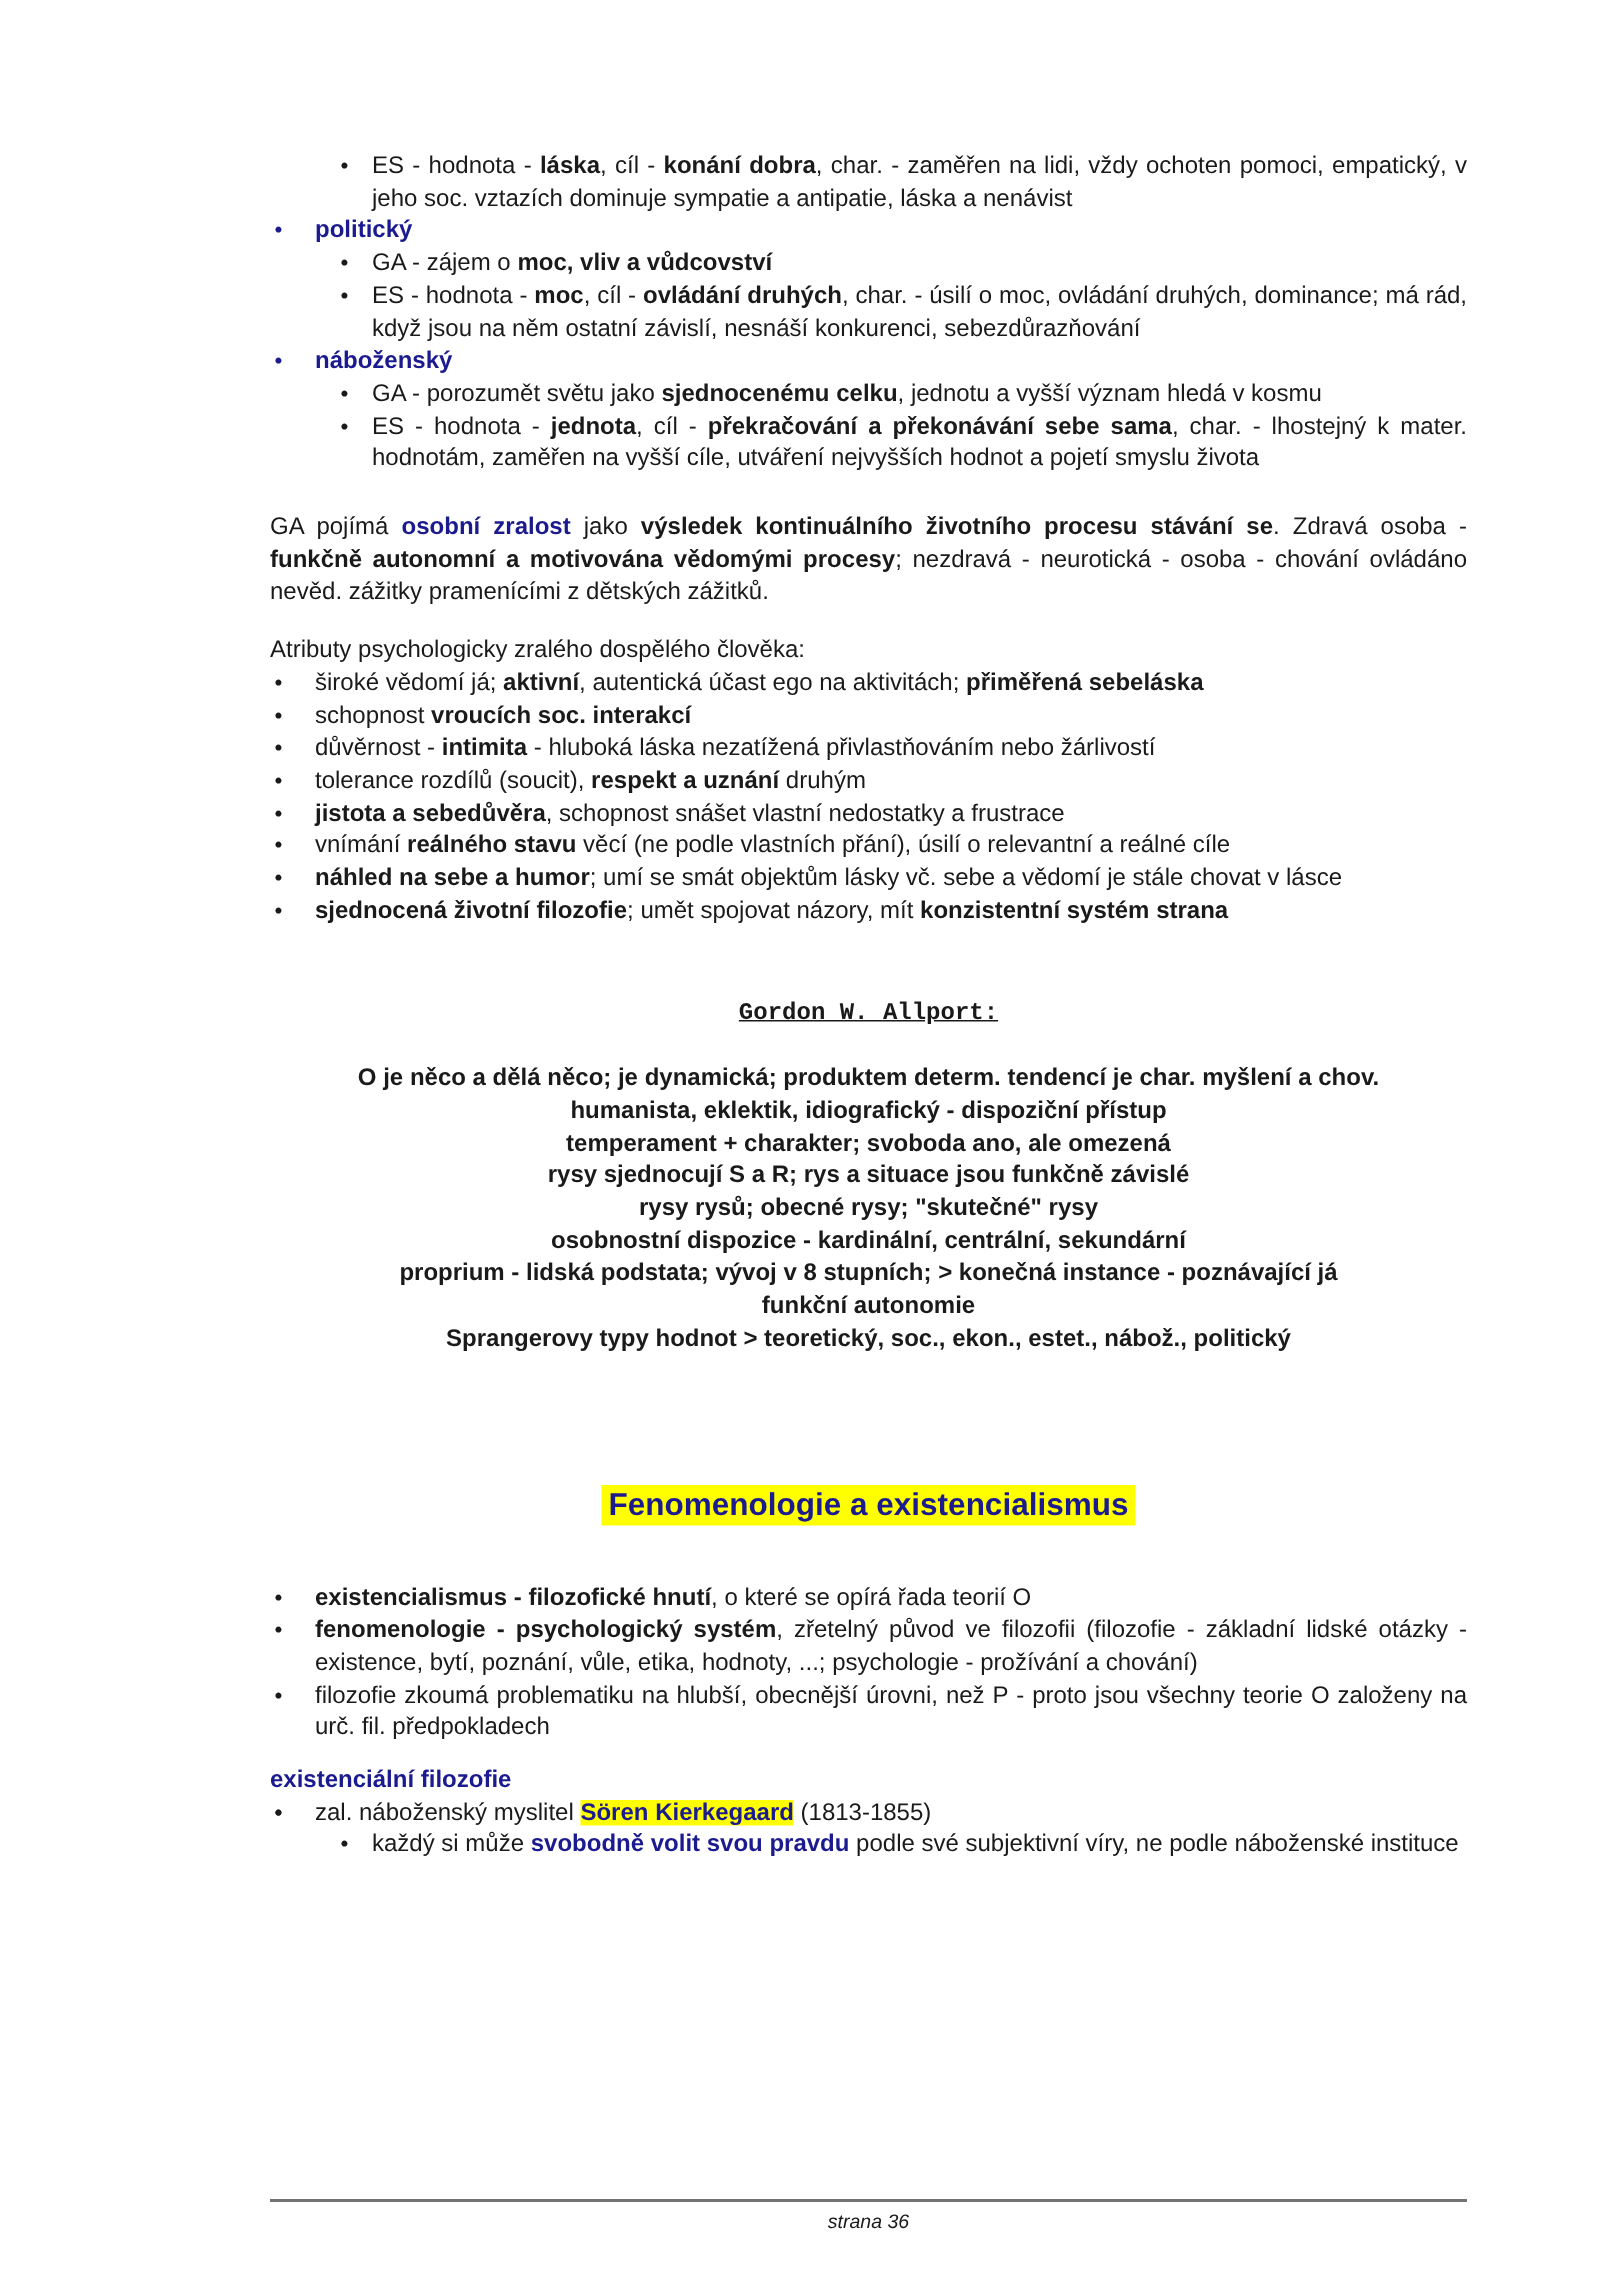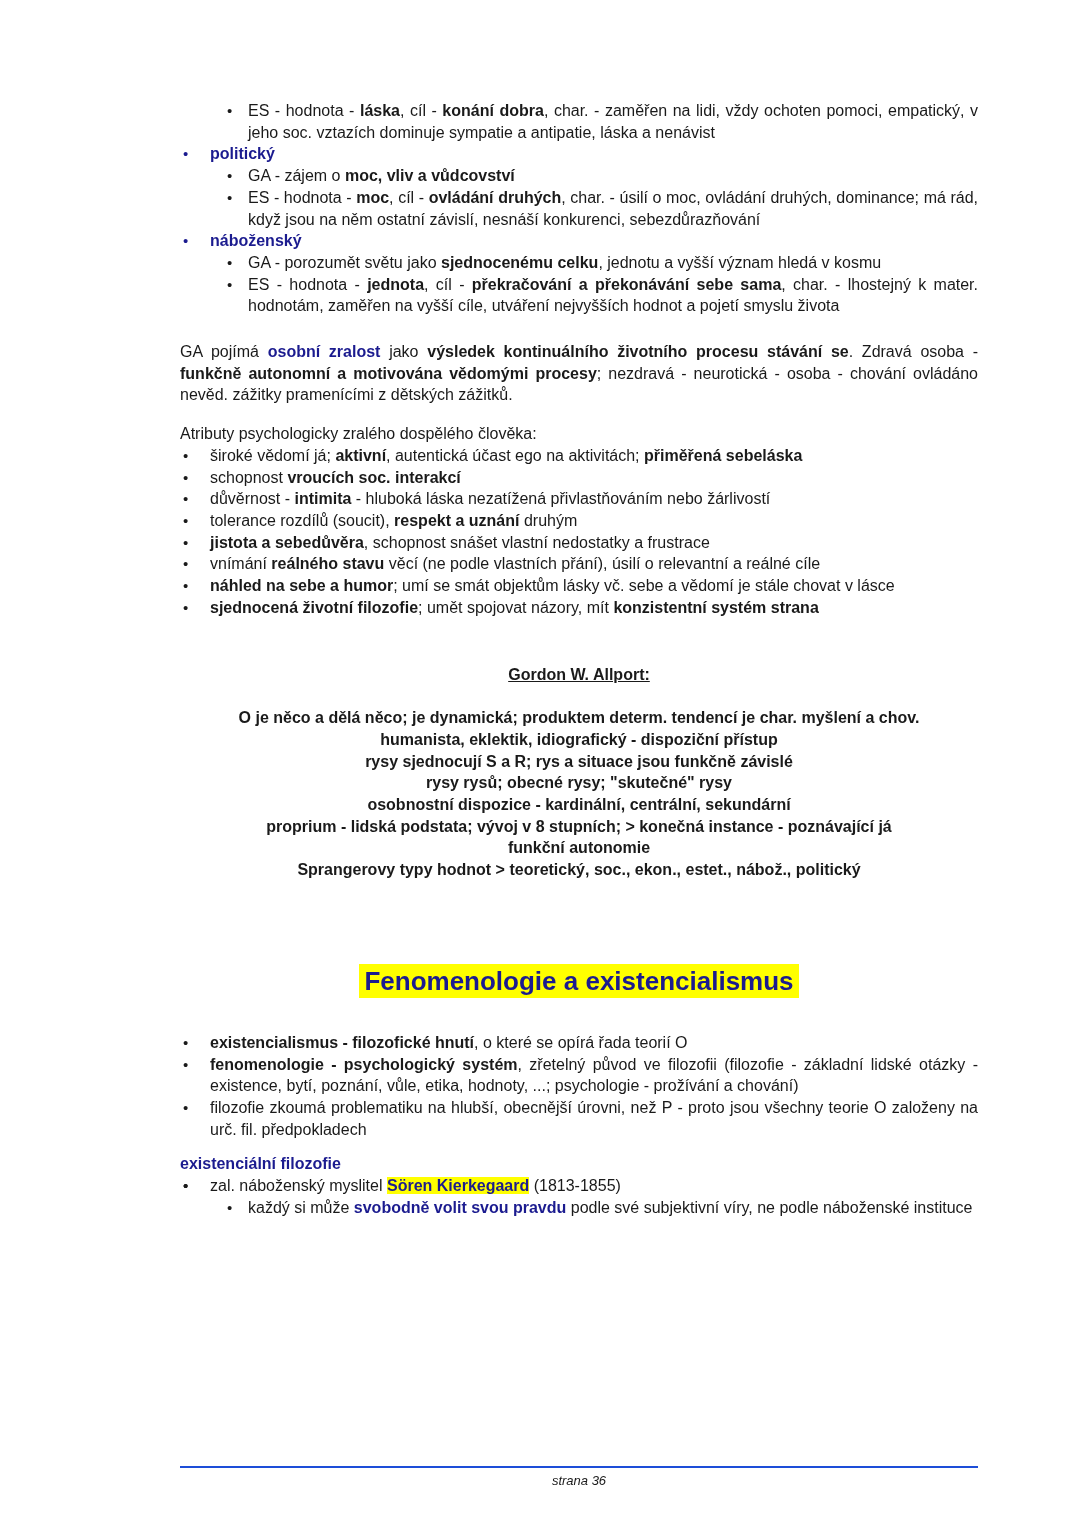--- a/index.html
+++ b/index.html
@@ -23,26 +23,26 @@
   .b1{padding-left:30px;}
   .b1 > .bullet{position:absolute;left:3px;top:0;}
   .b2{padding-left:68px;}
   .b2 > .bullet{position:absolute;left:47px;top:0;}
   .bullet{font-size:15px;}
   .align-justify{text-align:justify;}
   .align-center{text-align:center;}
   .b{font-weight:bold;}
   .navy{color:var(--navy);}
   .hl{background:var(--hl);}
-  .u{text-decoration:underline;}
+  .u{text-decoration:underline;font-family:Liberation Mono, monospace;}
   .cline{font-weight:bold;}
-  .main-title{font-size:26px;line-height:30px;}
+  .main-title{font-size:21px;line-height:30px;}
   .main-title .hl{padding:2px 5px;}
   .gap{width:100%;}
-  .footer{position:absolute;left:180px;top:1466px;width:798px;border-top:2px solid #1d4ed8;}
+  .footer{position:absolute;left:180px;top:1466px;width:798px;border-top:2px solid #737373;}
   .footer-text{text-align:center;font-style:italic;font-size:13px;padding-top:5px;color:var(--body);}
 </style>
 </head>
 <body>
 
 <div class="page">
   <div id="doc">
       <div class="blk b2 align-justify"><span class="bullet">•</span><span class="">ES - hodnota - </span><span class="b">láska</span><span class="">, cíl - </span><span class="b">konání dobra</span><span class="">, char. - zaměřen na lidi, vždy ochoten pomoci, empatický, v jeho soc. vztazích dominuje sympatie a antipatie, láska a nenávist</span></div>
       <div class="blk b1"><span class="bullet navy">•</span><span class="b navy">politický</span></div>
       <div class="blk b2"><span class="bullet">•</span><span class="">GA - zájem o </span><span class="b">moc, vliv a vůdcovství</span></div>
@@ -60,20 +60,21 @@
       <div class="blk b1"><span class="bullet">•</span><span class="">tolerance rozdílů (soucit), </span><span class="b">respekt a uznání</span><span class=""> druhým</span></div>
       <div class="blk b1"><span class="bullet">•</span><span class="b">jistota a sebedůvěra</span><span class="">, schopnost snášet vlastní nedostatky a frustrace</span></div>
       <div class="blk b1"><span class="bullet">•</span><span class="">vnímání </span><span class="b">reálného stavu</span><span class=""> věcí (ne podle vlastních přání), úsilí o relevantní a reálné cíle</span></div>
       <div class="blk b1 align-justify"><span class="bullet">•</span><span class="b">náhled na sebe a humor</span><span class="">; umí se smát objektům lásky vč. sebe a vědomí je stále chovat v lásce</span></div>
       <div class="blk b1"><span class="bullet">•</span><span class="b">sjednocená životní filozofie</span><span class="">; umět spojovat názory, mít </span><span class="b">konzistentní systém strana</span></div>
       <div class="gap" style="height: 46px;"></div>
       <div class="blk align-center cline"><span class="b u">Gordon W. Allport:</span></div>
       <div class="gap" style="height: 21px;"></div>
       <div class="blk align-center cline"><span class="b">O je něco a dělá něco; je dynamická; produktem determ. tendencí je char. myšlení a chov.</span></div>
       <div class="blk align-center cline"><span class="b">humanista, eklektik, idiografický - dispoziční přístup</span></div>
+      <div class="blk align-center cline"><span class="b">temperament + charakter; svoboda ano, ale omezená</span></div>
       <div class="blk align-center cline"><span class="b">rysy sjednocují S a R; rys a situace jsou funkčně závislé</span></div>
       <div class="blk align-center cline"><span class="b">rysy rysů; obecné rysy; "skutečné" rysy</span></div>
       <div class="blk align-center cline"><span class="b">osobnostní dispozice - kardinální, centrální, sekundární</span></div>
       <div class="blk align-center cline"><span class="b">proprium - lidská podstata; vývoj v 8 stupních; &gt; konečná instance - poznávající já</span></div>
       <div class="blk align-center cline"><span class="b">funkční autonomie</span></div>
       <div class="blk align-center cline"><span class="b">Sprangerovy typy hodnot &gt; teoretický, soc., ekon., estet., nábož., politický</span></div>
       <div class="gap" style="height: 85px;"></div>
       <div class="blk align-center main-title"><span class="b navy hl">Fenomenologie a existencialismus</span></div>
       <div class="gap" style="height: 36px;"></div>
       <div class="blk b1"><span class="bullet">•</span><span class="b">existencialismus - filozofické hnutí</span><span class="">, o které se opírá řada teorií O</span></div>

